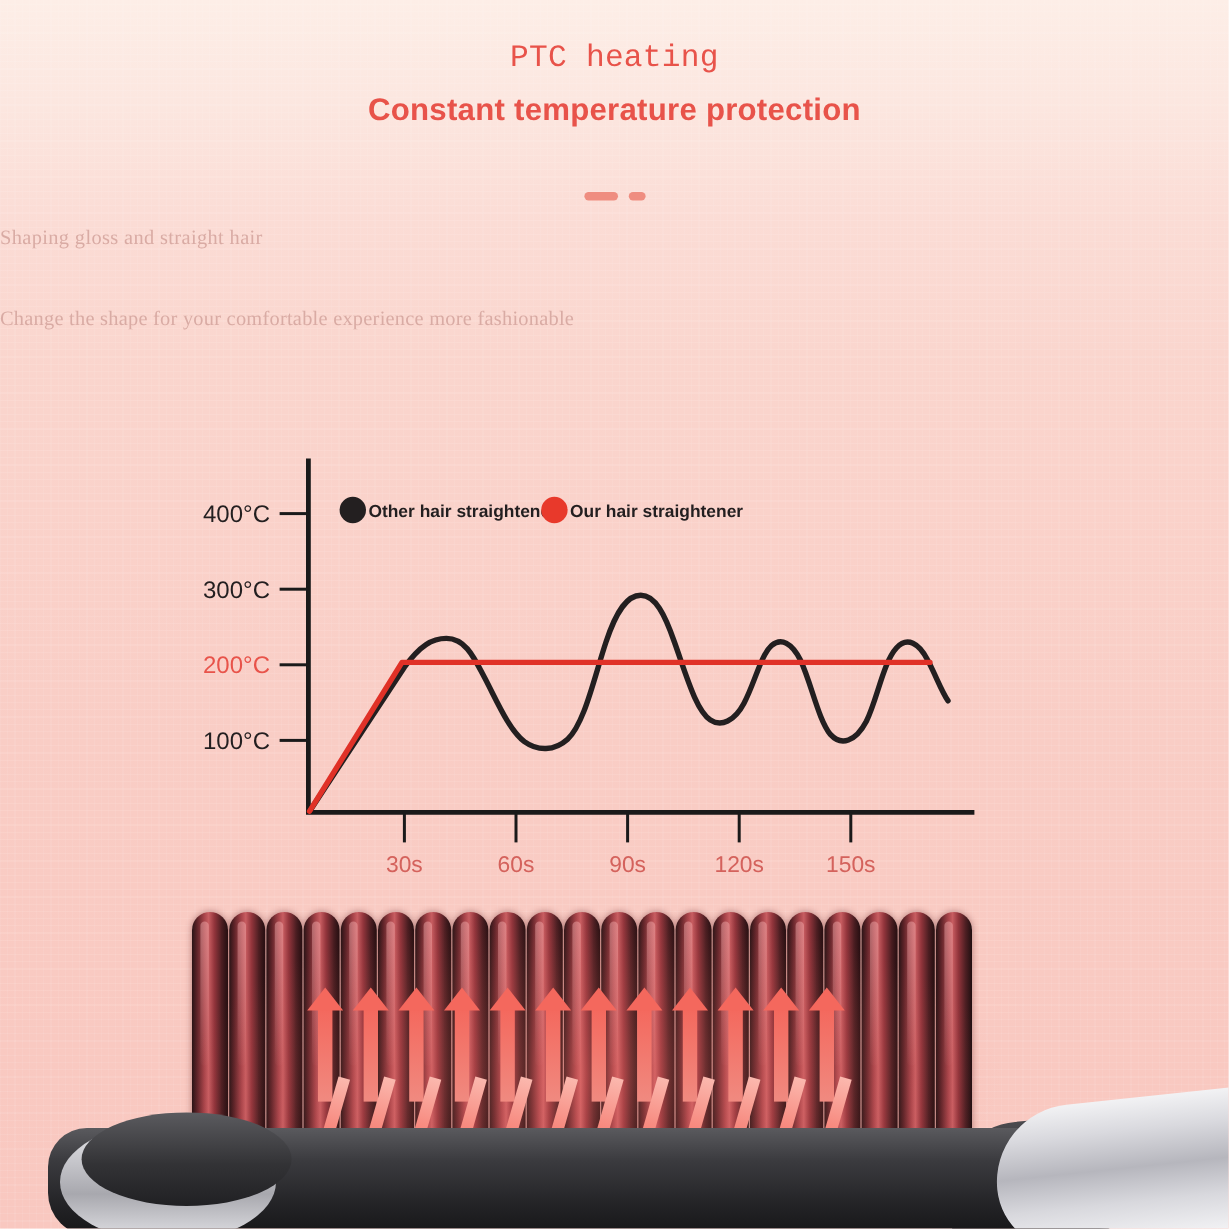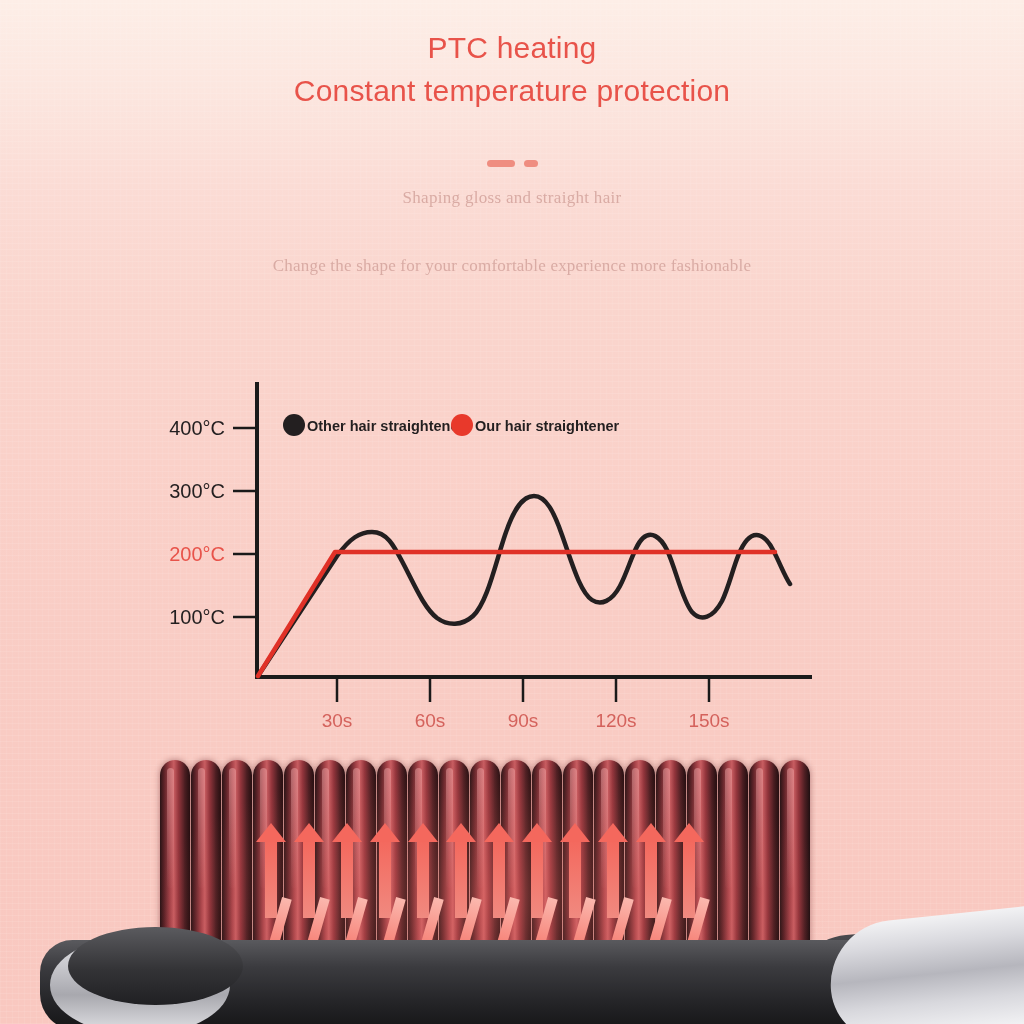--- a/index.html
+++ b/index.html
@@ -39,29 +39,30 @@
 
   
   .header {
     position: absolute;
     top: 26px;
     left: 0;
     width: 1024px;
     text-align: center;
   }
   .title-1 {
-    font-size: 30px;
+    font-size: 26px;
     font-weight: 400;
     color: #e8534a;
     letter-spacing: 0.2px;
     line-height: 44px;
+    font-family: Liberation Mono, monospace;
   }
   .title-2 {
-    font-size: 30px;
-    font-weight: 400;
+    font-size: 26px;
+    font-weight: 700;
     color: #e8534a;
     letter-spacing: 0.2px;
     line-height: 42px;
   }
 
   .dashes {
     position: absolute;
     top: 160px;
     left: 0;
     width: 1024px;
@@ -79,21 +80,21 @@
     width: 14px; height: 7px;
     border-radius: 4px;
     background: #ef8d80;
   }
 
   .subtitles {
     position: absolute;
     top: 186px;
     left: 0;
     width: 1024px;
-    text-align: center;
+    text-align: left;
     font-family: "Liberation Serif", serif;
     color: #d9aba4;
   }
   .sub-1 { font-size: 17px; line-height: 24px; letter-spacing: 0.3px; }
   .sub-2 { font-size: 17px; line-height: 24px; letter-spacing: 0.2px; margin-top: 44px; }
 
   
   .chart-wrap {
     position: absolute;
     left: 0;

